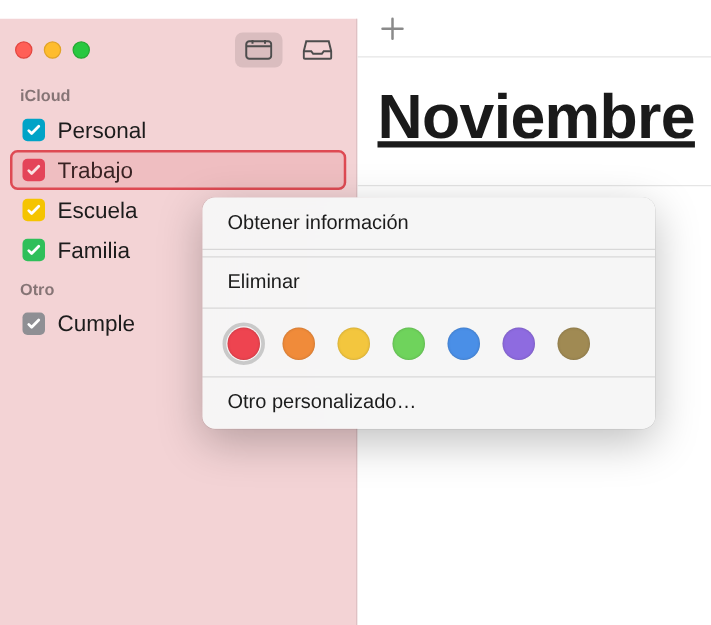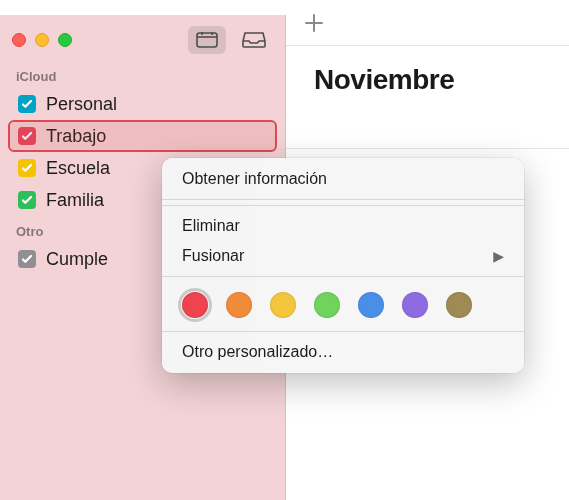--- a/index.html
+++ b/index.html
@@ -100,25 +100,26 @@
     align-items: center;
     padding: 0 14px;
     border-bottom: 1px solid #e5e5e5;
   }
   .plus-btn {
     width: 28px; height: 28px;
     display: flex; align-items: center; justify-content: center;
     color: #8a8a8a;
   }
   .month-title {
-    font-size: 28px;
+    font-size: 50px;
     font-weight: 700;
     color: #1a1a1a;
-    padding: 18px 0 0 28px;
+    padding: 18px 0 0 16px;
     letter-spacing: -0.5px;
+    text-decoration: underline;
   }
   .grid-top {
     position: absolute;
     top: 148px; left: 0; right: 0;
     border-top: 1px solid #e5e5e5;
   }
   .context-menu {
     position: absolute;
     top: 158px; left: 162px;
     width: 362px;
@@ -254,24 +255,20 @@
 
 <div class="context-menu">
   <div class="menu-item">
     <span>Obtener información</span>
   </div>
   <div class="menu-sep"></div>
   <div class="menu-sep"></div>
   <div class="menu-item">
     <span>Eliminar</span>
   </div>
-  <div class="menu-item">
-    <span>Fusionar</span>
-    <span class="chev">▶</span>
-  </div>
   <div class="menu-sep"></div>
   <div class="color-row">
     <div class="color-dot selected" style="background:#ee4450;"></div>
     <div class="color-dot" style="background:#f08b3a;"></div>
     <div class="color-dot" style="background:#f3c63e;"></div>
     <div class="color-dot" style="background:#6fd35c;"></div>
     <div class="color-dot" style="background:#4a8fe7;"></div>
     <div class="color-dot" style="background:#8e6be0;"></div>
     <div class="color-dot" style="background:#a08a53;"></div>
   </div>

